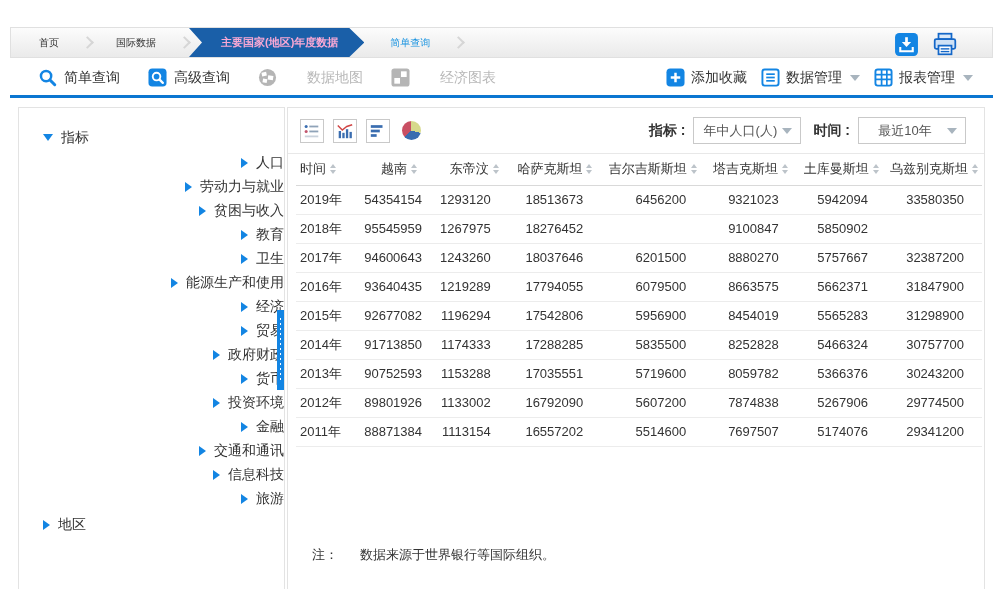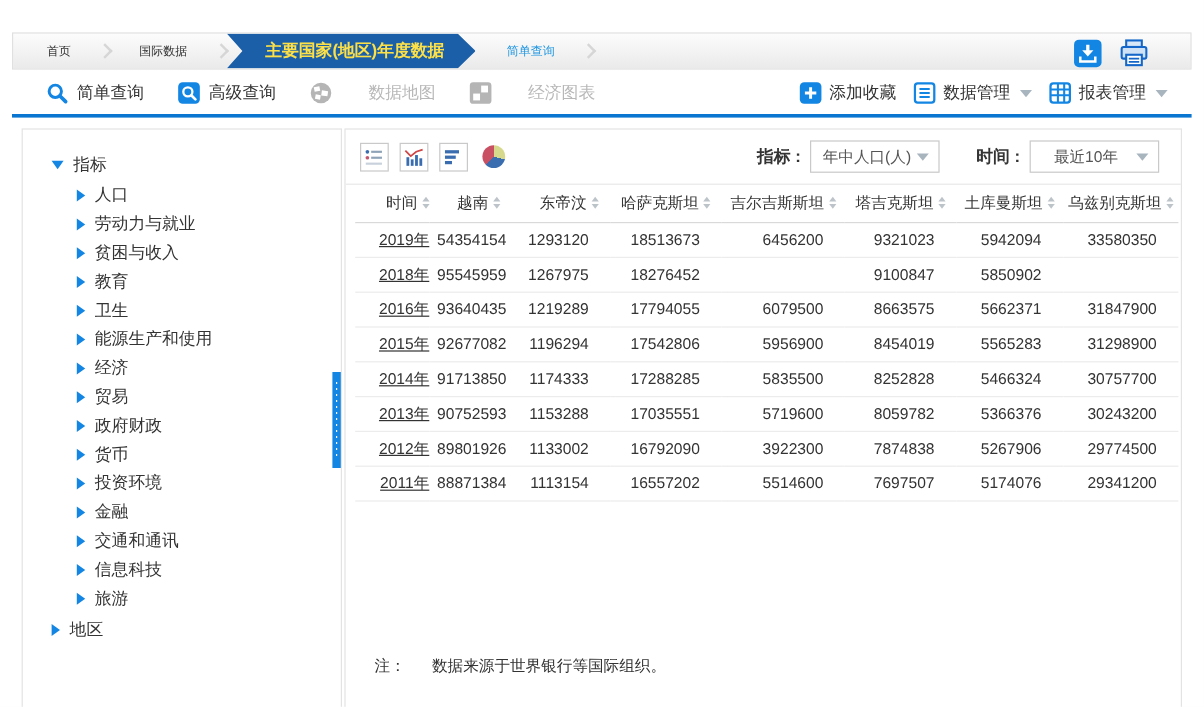--- a/index.html
+++ b/index.html
@@ -20,21 +20,21 @@
   .crumb { display:flex; align-items:center; padding:0 10px; font-size:10px; color:#333; cursor:pointer; }
   .crumb.first { padding-left:28px; }
   .crumb.link { color:#1b94e0; margin-left:16px; }
   .chev {
     width:9px; height:9px; align-self:center;
     border-top:2px solid #d6d6d6; border-right:2px solid #d6d6d6;
     transform:rotate(45deg); margin:0 14px;
   }
   .crumb-active {
     display:flex; align-items:center; margin-left:-14px;
-    background:#1a5fa8; color:#fde047; font-weight:bold; font-size:14px;
+    background:#1a5fa8; color:#f9a8d4; font-weight:bold; font-size:11px;
     padding:0 26px 0 32px; cursor:pointer;
     clip-path:polygon(0 0, calc(100% - 15px) 0, 100% 50%, calc(100% - 15px) 100%, 0 100%, 13px 50%);
   }
   .win-actions { position:absolute; right:34px; top:3px; display:flex; gap:13px; align-items:center; }
   .win-actions button { background:none; border:none; cursor:pointer; padding:0; line-height:0; }
 
   
   .toolbar {
     position:absolute; left:10px; right:10px; top:60px; height:35px;
     background:#fff; display:flex; align-items:center;
@@ -49,21 +49,21 @@
 
   .blue-rule { position:absolute; left:10px; right:10px; top:95px; height:3px; background:#0b76d1; }
 
   
   .sidebar {
     position:absolute; left:18px; top:107px; width:267px; bottom:-2px;
     background:#fff; border:1px solid #e3e3e3; padding-top:16px;
   }
   .tree-item { display:flex; align-items:center; height:24px; font-size:14px; color:#333; cursor:pointer; }
   .tree-item.root { padding-left:24px; height:27px; }
-  .tree-item.child { padding-left:45px; }
+  .tree-item.child { padding-left:45px;justify-content:flex-end; }
   .tree-label { margin-left:8px; }
   .tri { display:inline-block; width:0; height:0; }
   .tri-right { border-left:7px solid #1385e3; border-top:5px solid transparent; border-bottom:5px solid transparent; }
   .tri-down { border-top:7px solid #1385e3; border-left:5px solid transparent; border-right:5px solid transparent; }
 
   .splitter {
     position:absolute; left:277px; top:310px; width:7px; height:80px;
     background:#1385e3; cursor:col-resize;
   }
   .splitter::after {
@@ -79,31 +79,31 @@
   .controls { height:46px; display:flex; align-items:center; border-bottom:1px solid #e8e8e8; padding:0 18px 0 12px; }
   .view-btn { width:24px; height:24px; border:1px solid #c9c9c9; background:#fff; margin-right:9px; display:flex; align-items:center; justify-content:center; cursor:pointer; padding:0; }
   .view-btn.noborder { border:none; }
   .pie-glyph { width:19px; height:19px; border-radius:50%;
     background:conic-gradient(#d6d98c 0 105deg, #3a6db0 105deg 225deg, #c94f63 225deg 360deg); }
   .ctrl-spacer { flex:1; }
   .flabel { font-size:14px; font-weight:bold; color:#333; margin-right:8px; white-space:pre; }
   .select {
     width:108px; height:27px; border:1px solid #c9c9c9; background:#fff;
     display:flex; align-items:center; justify-content:center; position:relative;
-    font-size:13px; color:#555; cursor:pointer; margin-right:30px;
+    font-size:13px; color:#555; cursor:pointer; margin-right:12px;
   }
   .select:last-child { margin-right:0; }
   .select .caret { position:absolute; right:8px; top:10px; }
   .select .sel-text { padding-right:14px; }
 
   
   table { border-collapse:collapse; width:calc(100% - 10px); margin-left:8px; table-layout:fixed; }
   th { height:31px; font-size:13px; font-weight:normal; color:#333; text-align:center; border-bottom:1px solid #d9d9d9; cursor:pointer; }
   td { height:29px; font-size:13px; color:#333; text-align:right; padding-right:18px; border-bottom:1px solid #ececec; }
-  th.col-first, td.col-first { text-align:right; padding-left:4px; padding-right:0;text-decoration:underline; }
+  th.col-first, td.col-first { text-align:left; padding-left:4px; padding-right:0; }
   .th-wrap { display:inline-flex; align-items:center; gap:4px; }
   .sort { display:inline-flex; flex-direction:column; gap:2px; }
   .s-up { width:0; height:0; border-left:3.5px solid transparent; border-right:3.5px solid transparent; border-bottom:4px solid #bcc3c9; }
   .s-down { width:0; height:0; border-left:3.5px solid transparent; border-right:3.5px solid transparent; border-top:4px solid #bcc3c9; }
 
   .note { position:absolute; left:24px; top:438px; font-size:13px; color:#333; display:flex; }
   .note .note-gap { width:22px; }
 </style>
 </head>
 <body>
@@ -416,20 +416,30 @@
             <td class="col-first">2018年</td>
             <td>95545959</td>
             <td>1267975</td>
             <td>18276452</td>
             <td></td>
             <td>9100847</td>
             <td>5850902</td>
             <td></td>
           </tr>
           <tr>
+            <td class="col-first">2017年</td>
+            <td>94600643</td>
+            <td>1243260</td>
+            <td>18037646</td>
+            <td>6201500</td>
+            <td>8880270</td>
+            <td>5757667</td>
+            <td>32387200</td>
+          </tr>
+          <tr>
             <td class="col-first">2016年</td>
             <td>93640435</td>
             <td>1219289</td>
             <td>17794055</td>
             <td>6079500</td>
             <td>8663575</td>
             <td>5662371</td>
             <td>31847900</td>
           </tr>
           <tr>
@@ -460,21 +470,21 @@
             <td>5719600</td>
             <td>8059782</td>
             <td>5366376</td>
             <td>30243200</td>
           </tr>
           <tr>
             <td class="col-first">2012年</td>
             <td>89801926</td>
             <td>1133002</td>
             <td>16792090</td>
-            <td>3922300</td>
+            <td>5607200</td>
             <td>7874838</td>
             <td>5267906</td>
             <td>29774500</td>
           </tr>
           <tr>
             <td class="col-first">2011年</td>
             <td>88871384</td>
             <td>1113154</td>
             <td>16557202</td>
             <td>5514600</td>

